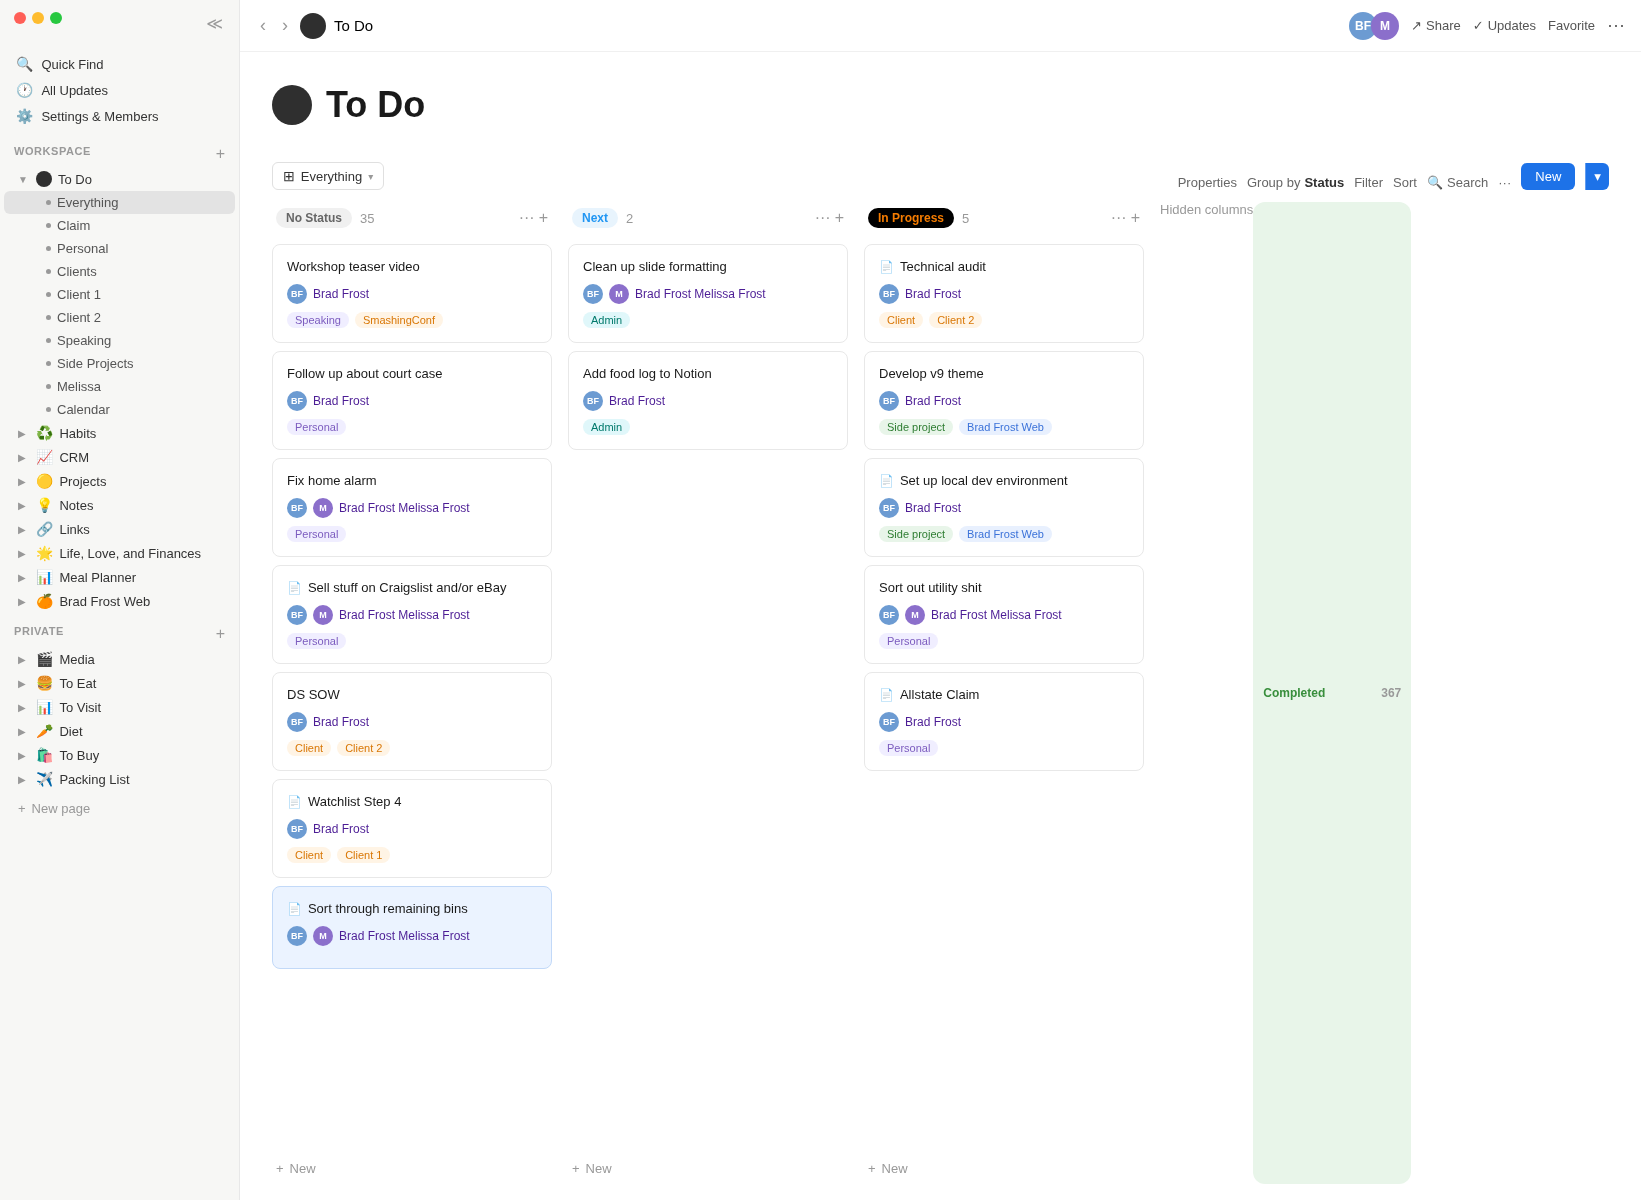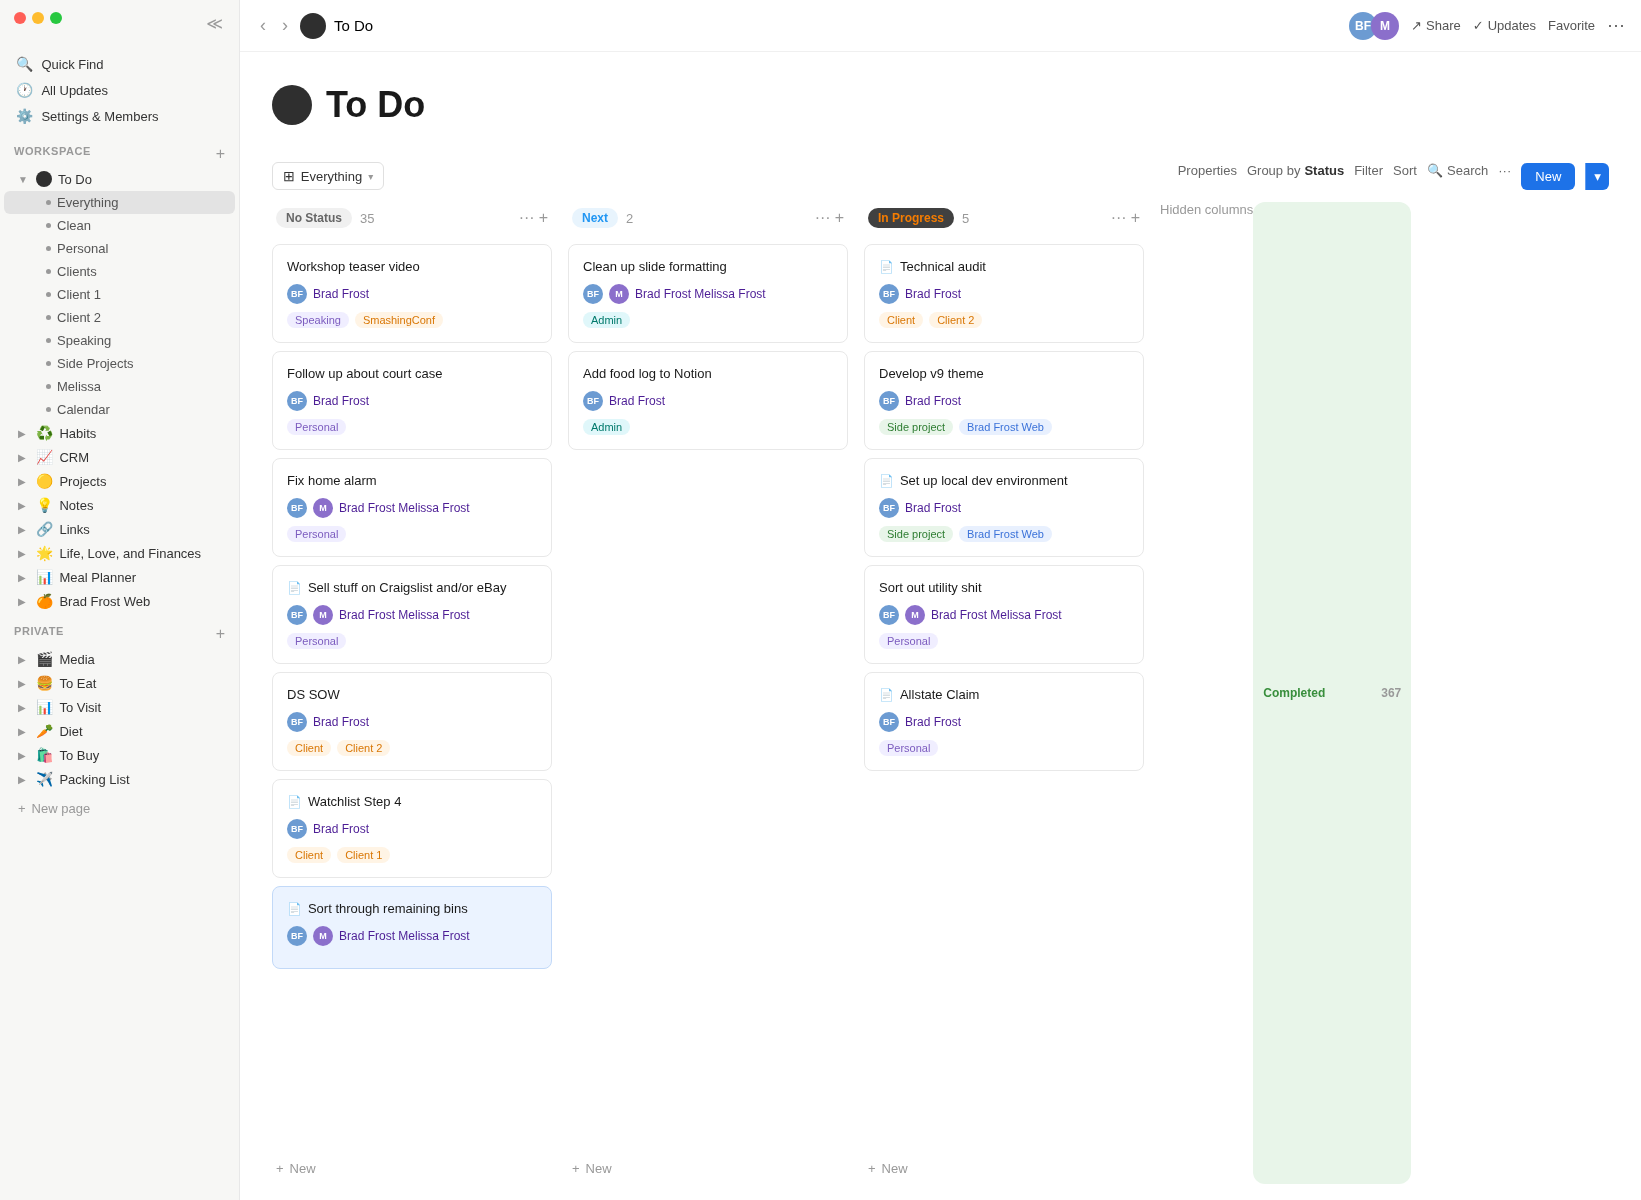--- a/index.html
+++ b/index.html
@@ -47,34 +47,34 @@
 
     
     .page-header { padding: 32px 32px 16px; }
     .page-main-title { display: flex; align-items: center; gap: 14px; font-size: 36px; font-weight: 700; color: #1a1a1a; margin-bottom: 20px; }
     .page-main-icon { width: 40px; height: 40px; background: #2f2f2f; border-radius: 50%; }
 
     
     .toolbar { display: flex; align-items: center; justify-content: space-between; padding: 0 32px 12px; }
     .toolbar-left { display: flex; align-items: center; gap: 8px; }
     .view-selector { display: flex; align-items: center; gap: 6px; border: 1px solid #e0e0e0; border-radius: 6px; padding: 5px 10px; cursor: pointer; font-size: 13px; color: #333; background: #fff; }
-    .toolbar-right { display: flex; align-items: flex-start; gap: 10px; }
+    .toolbar-right { display: flex; align-items: flex-end; gap: 10px; }
     .toolbar-btn { background: none; border: none; cursor: pointer; color: #666; font-size: 13px; display: flex; align-items: center; gap: 4px; }
     .new-btn { background: #1d72e8; color: #fff; border: none; border-radius: 6px; padding: 6px 14px; font-size: 13px; font-weight: 500; cursor: pointer; display: flex; align-items: center; gap: 6px; }
     .new-btn-arrow { background: #1d72e8; color: #fff; border: none; border-left: 1px solid rgba(255,255,255,0.3); border-radius: 0 6px 6px 0; padding: 6px 8px; cursor: pointer; }
 
     
     .board { flex: 1; overflow-x: auto; overflow-y: hidden; padding: 0 32px 16px; display: flex; gap: 16px; }
 
     .column { min-width: 280px; max-width: 280px; display: flex; flex-direction: column; max-height: 100%; }
     .column-header { display: flex; align-items: center; gap: 8px; margin-bottom: 10px; padding: 6px 4px; }
     .status-badge { padding: 3px 10px; border-radius: 12px; font-size: 12px; font-weight: 600; text-align: right; }
     .status-no-status { background: #f0f0f0; color: #666; }
     .status-next { background: #e8f4fd; color: #2196f3; }
-    .status-in-progress { background: #404040; color: #f57c00; }
+    .status-in-progress { background: #000000; color: #f57c00; }
     .col-count { font-size: 13px; color: #999; }
     .col-actions { display: flex; align-items: center; gap: 4px; margin-left: auto; }
     .col-action-btn { background: none; border: none; cursor: pointer; color: #999; font-size: 16px; }
 
     .column-cards { flex: 1; overflow-y: auto; display: flex; flex-direction: column; gap: 8px; }
     .card { background: #fff; border: 1px solid #e8e8e8; border-radius: 8px; padding: 14px; cursor: pointer; }
     .card.highlighted { background: #ebf3ff; border-color: #c2d9f8; }
     .card-title { font-size: 13px; font-weight: 500; color: #1a1a1a; margin-bottom: 10px; display: flex; align-items: flex-start; gap: 6px; }
     .card-title-icon { font-size: 12px; color: #999; margin-top: 1px; }
     .card-meta { display: flex; align-items: center; gap: 6px; margin-bottom: 8px; flex-wrap: wrap; }
@@ -146,21 +146,21 @@
       <span style="width:16px;height:16px;background:#2f2f2f;border-radius:50%;display:inline-block;"></span>
       <span>To Do</span>
     </div>
 
     <div class="tree-sub-item active">
       <span class="dot"></span>
       <span>Everything</span>
     </div>
     <div class="tree-sub-item">
       <span class="dot"></span>
-      <span>Clean</span>
+      <span>Claim</span>
     </div>
     <div class="tree-sub-item">
       <span class="dot"></span>
       <span>Personal</span>
     </div>
     <div class="tree-sub-item">
       <span class="dot"></span>
       <span>Clients</span>
     </div>
     <div class="tree-sub-item">

